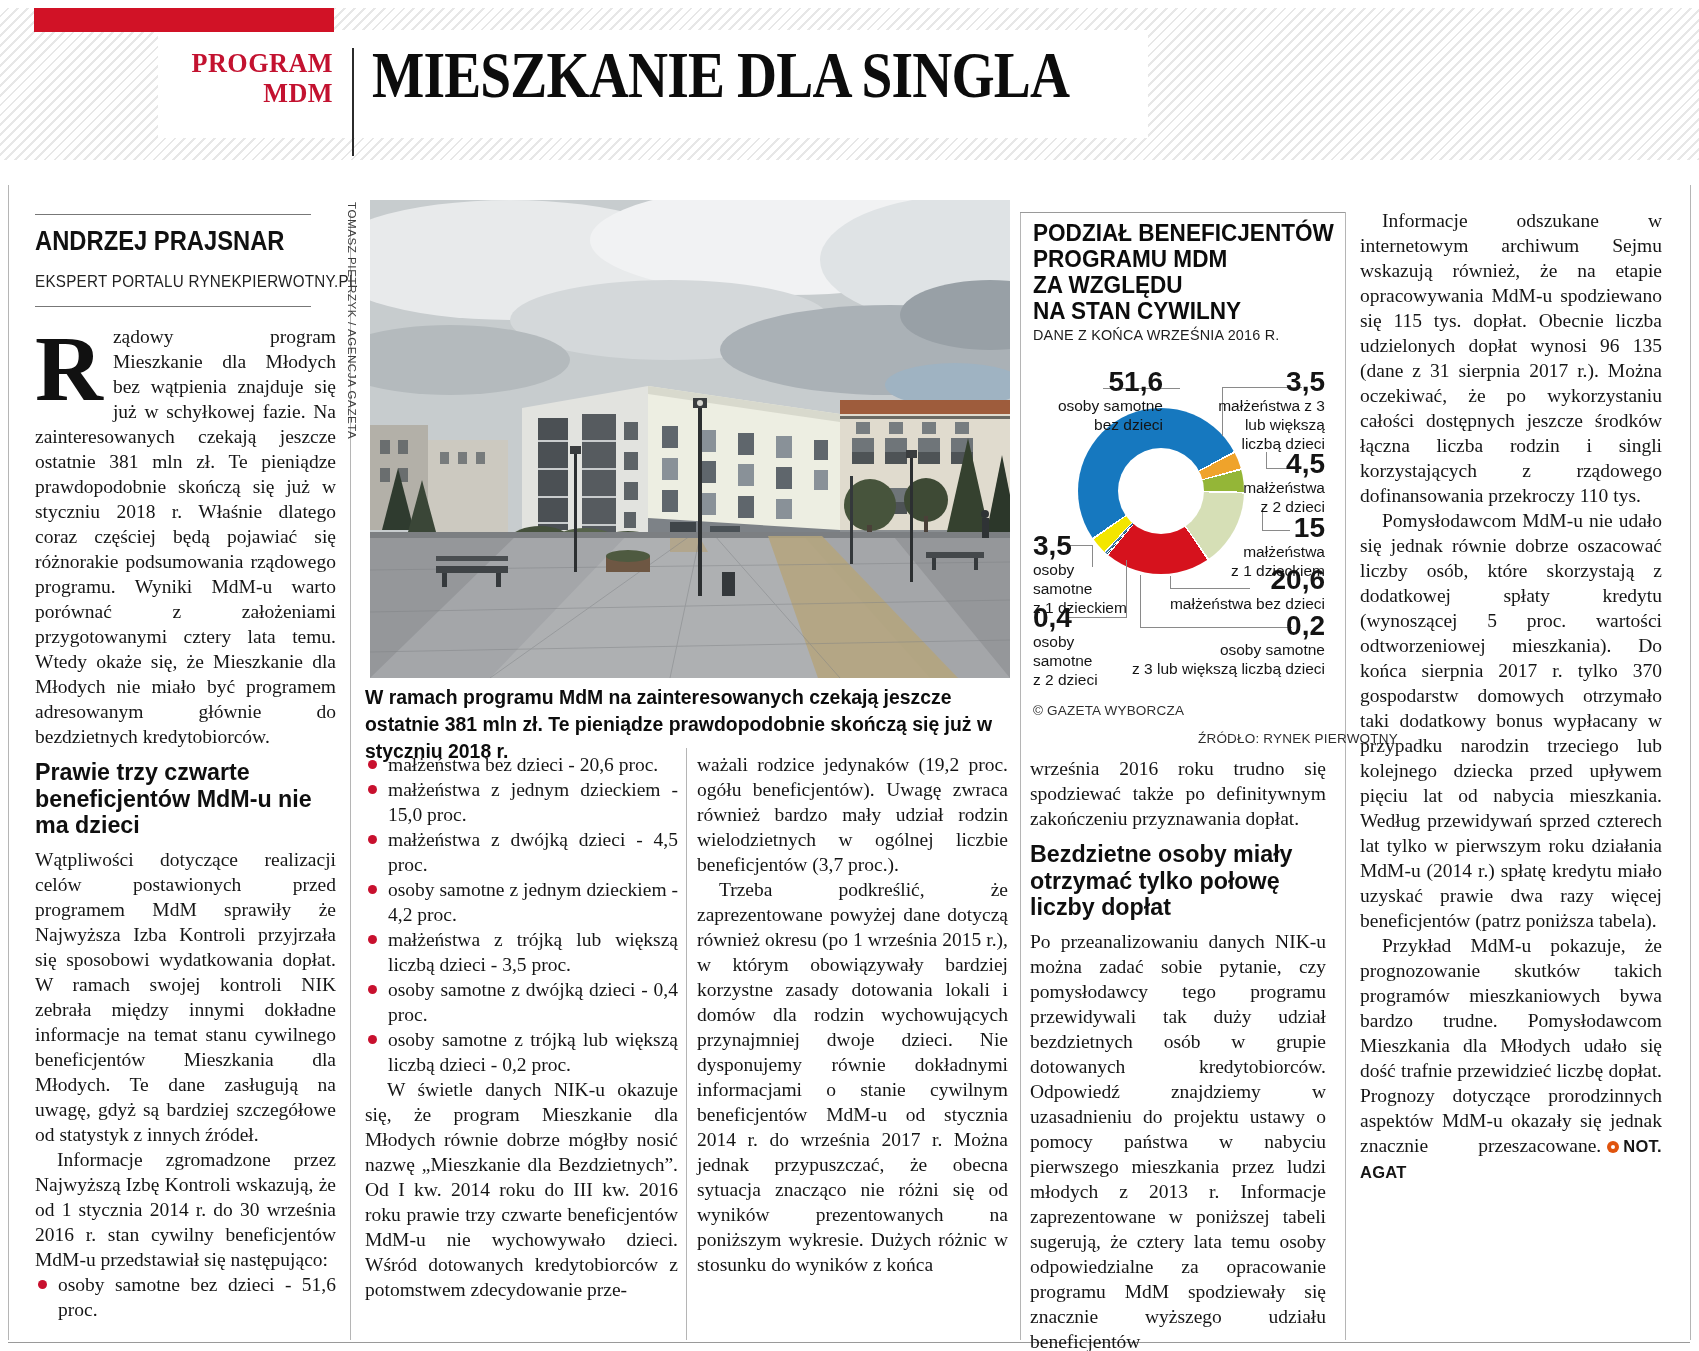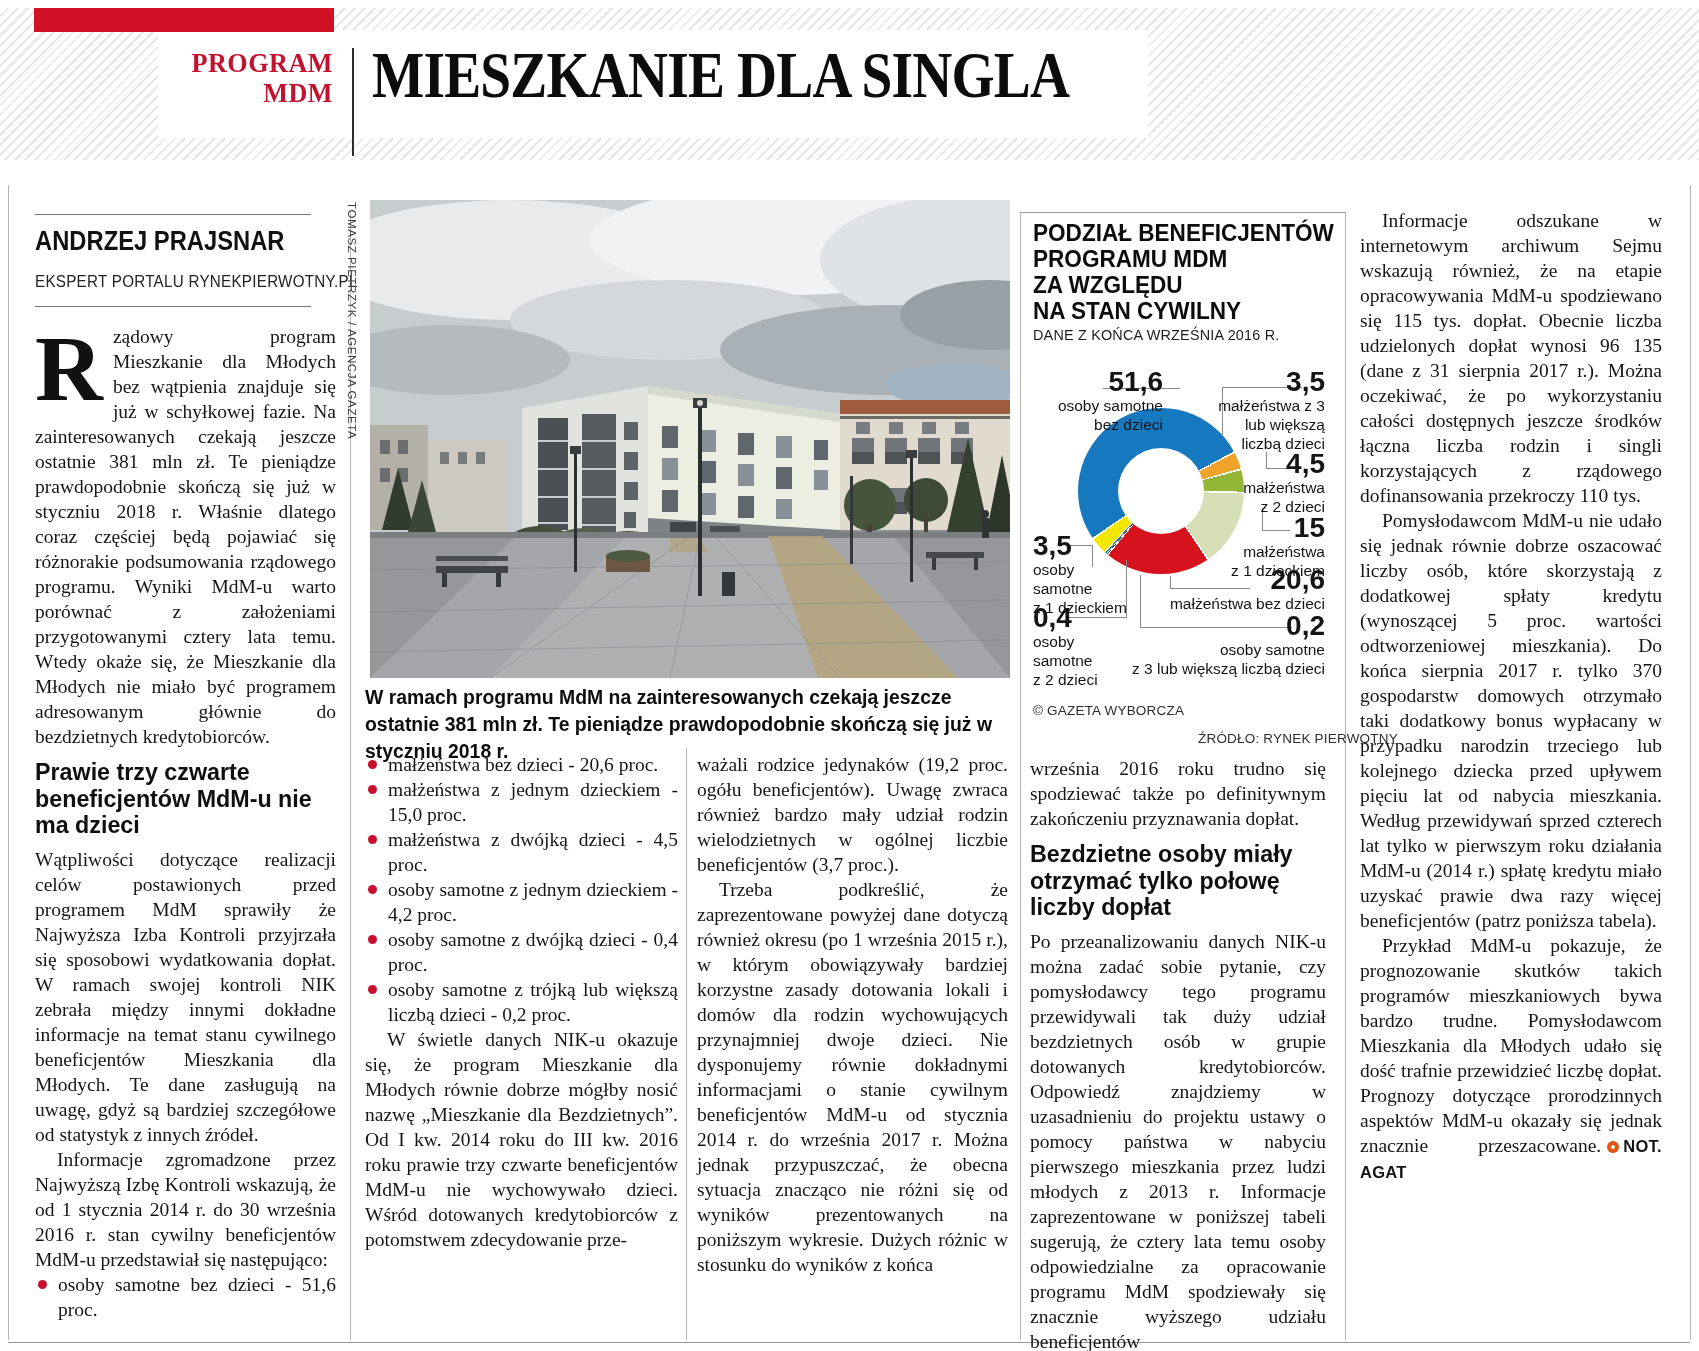--- a/index.html
+++ b/index.html
@@ -238,20 +238,21 @@
     </svg>
   </div>
   <div class="photo-credit">TOMASZ PIETRZYK / AGENCJA GAZETA</div>
   <div class="caption">W ramach programu MdM na zainteresowanych czekają jeszcze ostatnie 381 mln zł. Te pieniądze prawdopodobnie skończą się już w styczniu 2018 r.</div>
 
   <div class="col" style="left:365px;top:752px;width:313px;">
     <p class="bullet"><span class="dot"></span><span>małżeństwa bez dzieci - 20,6 proc.</span></p>
     <p class="bullet"><span class="dot"></span><span>małżeństwa z jednym dzieckiem - 15,0 proc.</span></p>
     <p class="bullet"><span class="dot"></span><span>małżeństwa z dwójką dzieci - 4,5 proc.</span></p>
     <p class="bullet"><span class="dot"></span><span>osoby samotne z jednym dzieckiem - 4,2 proc.</span></p>
+    <p class="bullet"><span class="dot"></span><span>małżeństwa z trójką lub większą liczbą dzieci - 3,5 proc.</span></p>
     <p class="bullet"><span class="dot"></span><span>osoby samotne z dwójką dzieci - 0,4 proc.</span></p>
     <p class="bullet"><span class="dot"></span><span>osoby samotne z trójką lub większą liczbą dzieci - 0,2 proc.</span></p>
     <p class="ind">W świetle danych NIK-u okazuje się, że program Mieszkanie dla Młodych równie dobrze mógłby nosić nazwę „Mieszkanie dla Bezdzietnych”. Od I kw. 2014 roku do III kw. 2016 roku prawie trzy czwarte beneficjentów MdM-u nie wychowywało dzieci. Wśród dotowanych kredytobiorców z potomstwem zdecydowanie prze-</p>
   </div>
 
   <div class="col" style="left:697px;top:752px;width:311px;">
     <p>ważali rodzice jedynaków (19,2 proc. ogółu beneficjentów). Uwagę zwraca również bardzo mały udział rodzin wielodzietnych w ogólnej liczbie beneficjentów (3,7 proc.).</p>
     <p class="ind">Trzeba podkreślić, że zaprezentowane powyżej dane dotyczą również okresu (po 1 września 2015 r.), w którym obowiązywały bardziej korzystne zasady dotowania lokali i domów dla rodzin wychowujących przynajmniej dwoje dzieci. Nie dysponujemy równie dokładnymi informacjami o stanie cywilnym beneficjentów MdM-u od stycznia 2014 r. do września 2017 r. Można jednak przypuszczać, że obecna sytuacja znacząco nie różni się od wyników prezentowanych na poniższym wykresie. Dużych różnic w stosunku do wyników z końca</p>
   </div>
 

